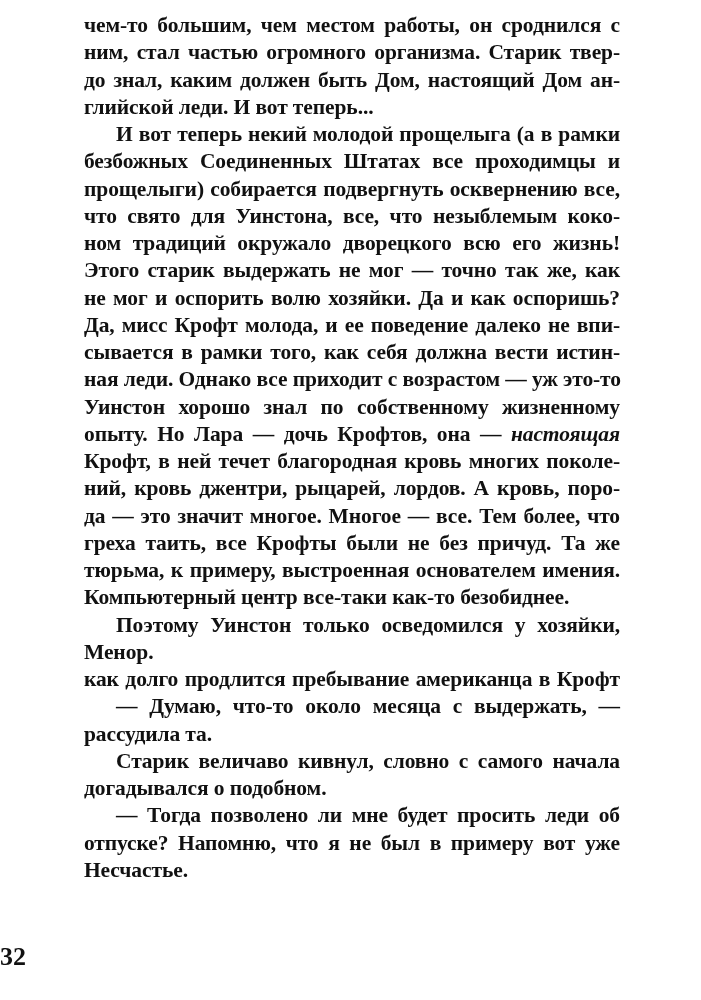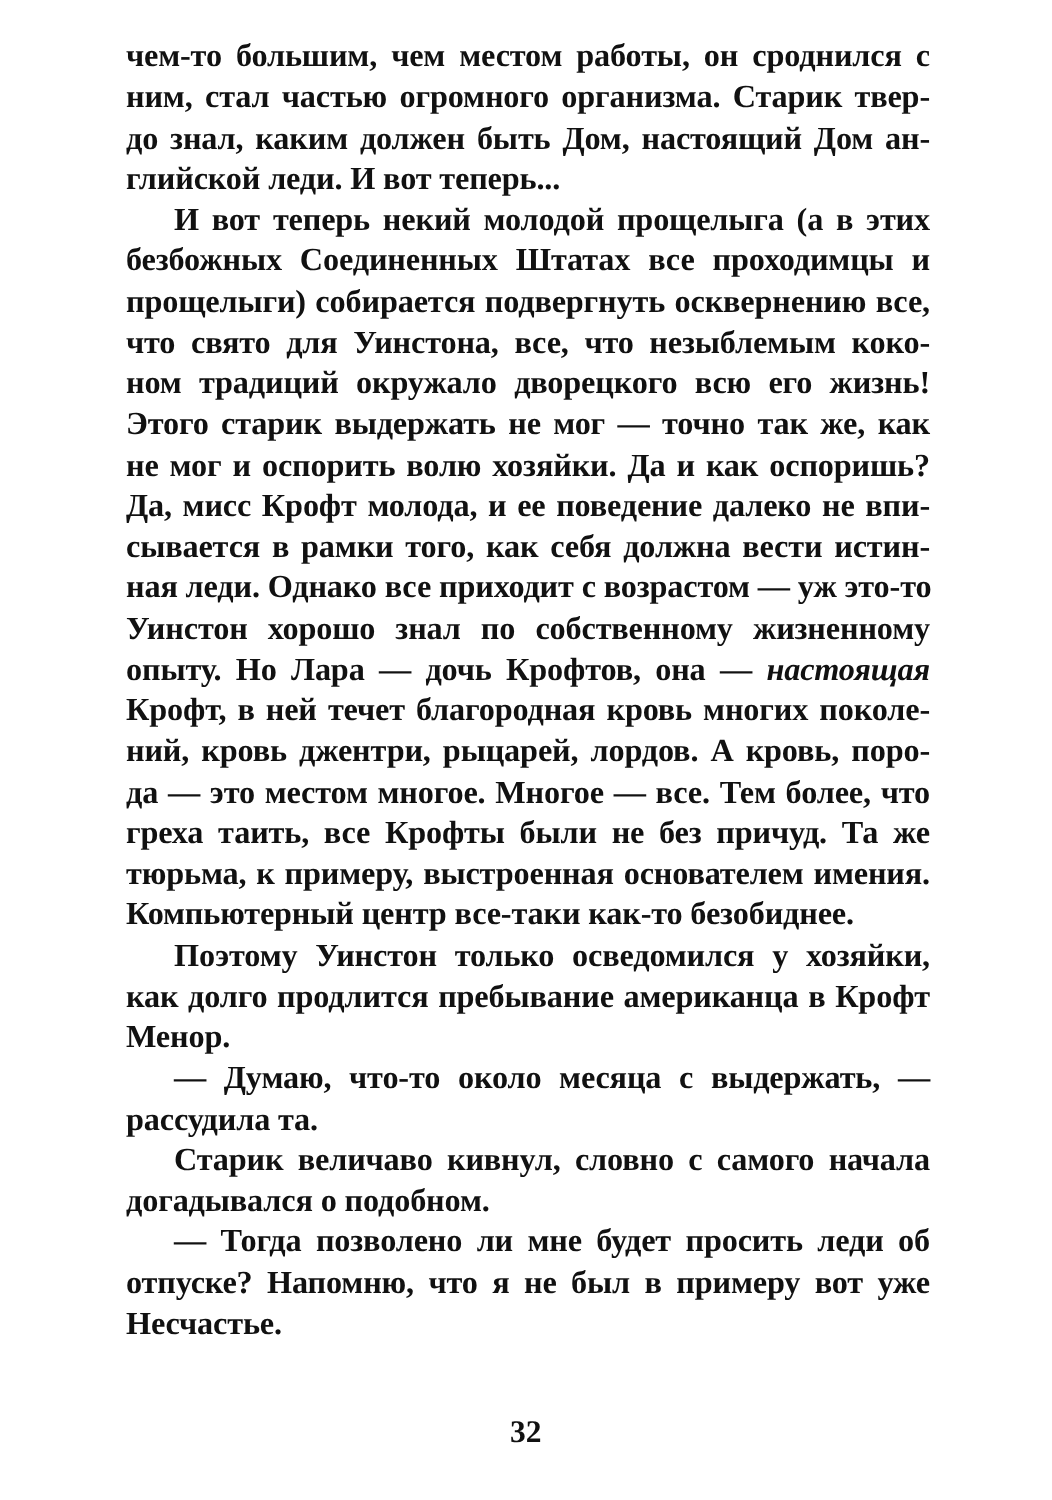--- a/index.html
+++ b/index.html
@@ -11,21 +11,21 @@
       width: 701px;
       height: 1000px;
       position: relative;
       overflow: hidden;
       font-family: "Liberation Serif", "DejaVu Serif", serif;
       color: #111111;
     }
     .page-text {
       position: absolute;
       left: 84px;
-      top: 24px;
+      top: 12px;
       width: 536px;
       font-size: 21.5px;
       line-height: 27.25px;
       font-weight: bold;
       letter-spacing: -0.1px;
     }
     .line {
       display: block;
       white-space: nowrap;
       text-align: justify;
@@ -40,54 +40,54 @@
     }
     .line em {
       font-style: italic;
       font-weight: bold;
     }
     .page-number {
       position: absolute;
       left: 0;
       width: 701px;
       top: 942px;
-      text-align: center;
-      font-size: 21px;
+      text-align: left;
+      font-size: 26px;
       font-weight: bold;
     }
   </style>
 </head>
 <body>
 
 <div class="page-text">
   <span class="line">чем-то большим, чем местом работы, он сроднился с</span>
   <span class="line">ним, стал частью огромного организма. Старик твер-</span>
   <span class="line">до знал, каким должен быть Дом, настоящий Дом ан-</span>
   <span class="line last">глийской леди. И вот теперь...</span>
-  <span class="line indent">И вот теперь некий молодой прощелыга (а в этих</span>
+  <span class="line indent">И вот теперь некий молодой прощелыга (а в рамки</span>
   <span class="line">безбожных Соединенных Штатах все проходимцы и</span>
   <span class="line">прощелыги) собирается подвергнуть осквернению все,</span>
   <span class="line">что свято для Уинстона, все, что незыблемым коко-</span>
   <span class="line">ном традиций окружало дворецкого всю его жизнь!</span>
   <span class="line">Этого старик выдержать не мог — точно так же, как</span>
   <span class="line">не мог и оспорить волю хозяйки. Да и как оспоришь?</span>
   <span class="line">Да, мисс Крофт молода, и ее поведение далеко не впи-</span>
   <span class="line">сывается в рамки того, как себя должна вести истин-</span>
   <span class="line">ная леди. Однако все приходит с возрастом — уж это-то</span>
   <span class="line">Уинстон хорошо знал по собственному жизненному</span>
   <span class="line"><span>опыту. Но Лара — дочь Крофтов, она —</span> <em>настоящая</em></span>
   <span class="line">Крофт, в ней течет благородная кровь многих поколе-</span>
   <span class="line">ний, кровь джентри, рыцарей, лордов. А кровь, поро-</span>
-  <span class="line">да — это местом многое. Многое — все. Тем более, что</span>
+  <span class="line">да — это значит многое. Многое — все. Тем более, что</span>
   <span class="line">греха таить, все Крофты были не без причуд. Та же</span>
   <span class="line">тюрьма, к примеру, выстроенная основателем имения.</span>
   <span class="line last">Компьютерный центр все-таки как-то безобиднее.</span>
   <span class="line indent">Поэтому Уинстон только осведомился у хозяйки,</span>
+  <span class="line last">Менор.</span>
   <span class="line">как долго продлится пребывание американца в Крофт</span>
-  <span class="line last">Менор.</span>
   <span class="line indent">— Думаю, что-то около месяца с выдержать, —</span>
   <span class="line last">рассудила та.</span>
   <span class="line indent">Старик величаво кивнул, словно с самого начала</span>
   <span class="line last">догадывался о подобном.</span>
   <span class="line indent">— Тогда позволено ли мне будет просить леди об</span>
   <span class="line">отпуске? Напомню, что я не был в примеру вот уже</span>
   <span class="line last">Несчастье.</span>
 </div>
 
 <div class="page-number">32</div>

